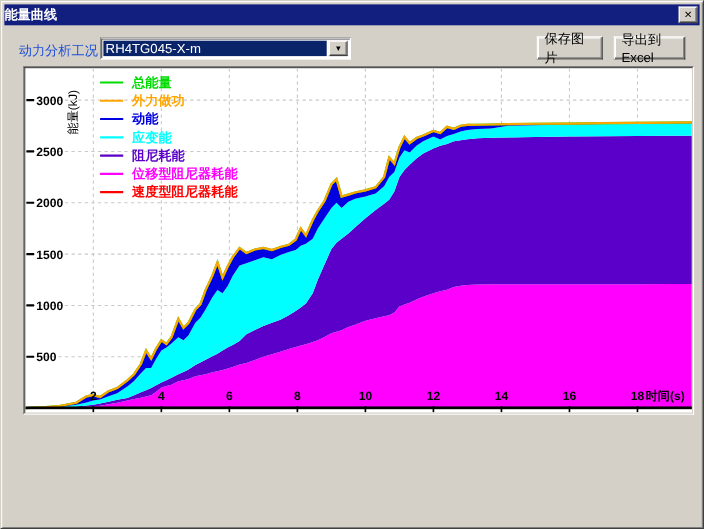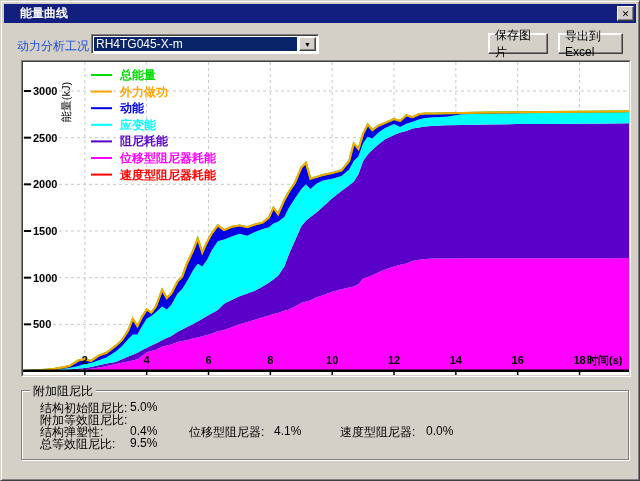--- a/index.html
+++ b/index.html
@@ -7,21 +7,21 @@
   body{font-family:"Liberation Sans","DejaVu Sans",sans-serif;}
   .window{
     position:relative;width:640px;height:481px;background:#D4D0C8;
     border:1px solid;border-color:#D4D0C8 #404040 #404040 #D4D0C8;
     box-shadow:inset 1px 1px 0 #FFFFFF, inset -1px -1px 0 #808080;
     overflow:hidden;
   }
   .titlebar{
     position:absolute;left:3px;top:3px;right:3px;height:19px;
     background:#121F7E;color:#fff;display:flex;align-items:center;
-    padding-left:16px;font-size:12px;font-weight:bold;
+    padding-left:0;font-size:12px;font-weight:bold;
   }
   .close-btn{
     position:absolute;right:2px;top:2px;width:17px;height:15px;
     background:#D4D0C8;color:#000;font-size:9px;font-weight:bold;
     display:flex;align-items:center;justify-content:center;
     border:1px solid;border-color:#FFFFFF #404040 #404040 #FFFFFF;
     box-shadow:inset -1px -1px 0 #808080;cursor:default;
   }
   .field-label{position:absolute;left:16px;top:37px;font-size:12px;color:#1d4ed8;}
   .combo{
@@ -164,28 +164,14 @@
           <line x1="68" x2="89" y1="79.4" y2="79.4" stroke="#5A00C8" stroke-width="2"></line>
           <text x="97" y="83.4" text-anchor="start" font-size="12" font-weight="bold" fill="#5A00C8">阻尼耗能</text>
           <line x1="68" x2="89" y1="96" y2="96" stroke="#FF00FF" stroke-width="2"></line>
           <text x="97" y="100" text-anchor="start" font-size="12" font-weight="bold" fill="#FF00FF">位移型阻尼器耗能</text>
           <line x1="68" x2="89" y1="112.60000000000001" y2="112.60000000000001" stroke="#FF0000" stroke-width="2"></line>
           <text x="97" y="116.60000000000001" text-anchor="start" font-size="12" font-weight="bold" fill="#FF0000">速度型阻尼器耗能</text>
         </svg>
     </div>
   </div>
 
-  <div class="groupbox">
-    <span class="groupbox-title">附加阻尼比</span>
-    <span class="gb-item" style="left:18px;top:9px;">结构初始阻尼比:</span>
-    <span class="gb-item" style="left:108px;top:9px;">5.0%</span>
-    <span class="gb-item" style="left:18px;top:21px;">附加等效阻尼比:</span>
-    <span class="gb-item" style="left:18px;top:33px;">结构弹塑性:</span>
-    <span class="gb-item" style="left:108px;top:33px;">0.4%</span>
-    <span class="gb-item" style="left:167px;top:33px;">位移型阻尼器:</span>
-    <span class="gb-item" style="left:252px;top:33px;">4.1%</span>
-    <span class="gb-item" style="left:318px;top:33px;">速度型阻尼器:</span>
-    <span class="gb-item" style="left:404px;top:33px;">0.0%</span>
-    <span class="gb-item" style="left:18px;top:45px;">总等效阻尼比:</span>
-    <span class="gb-item" style="left:108px;top:45px;">9.5%</span>
-  </div>
 
 </div>
 
 </body></html>

